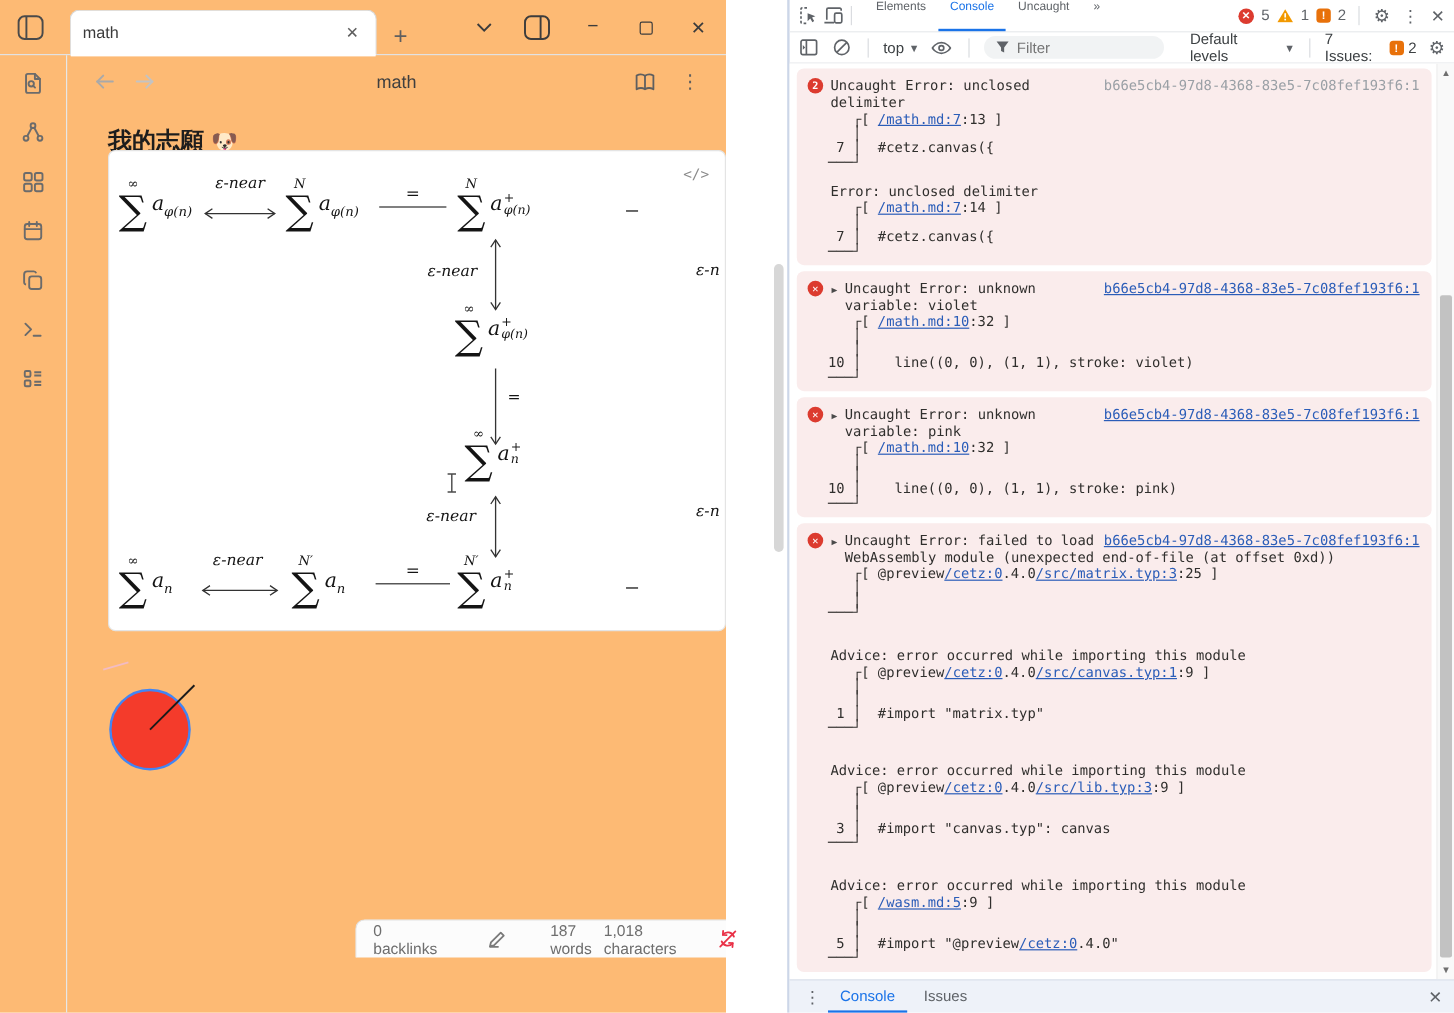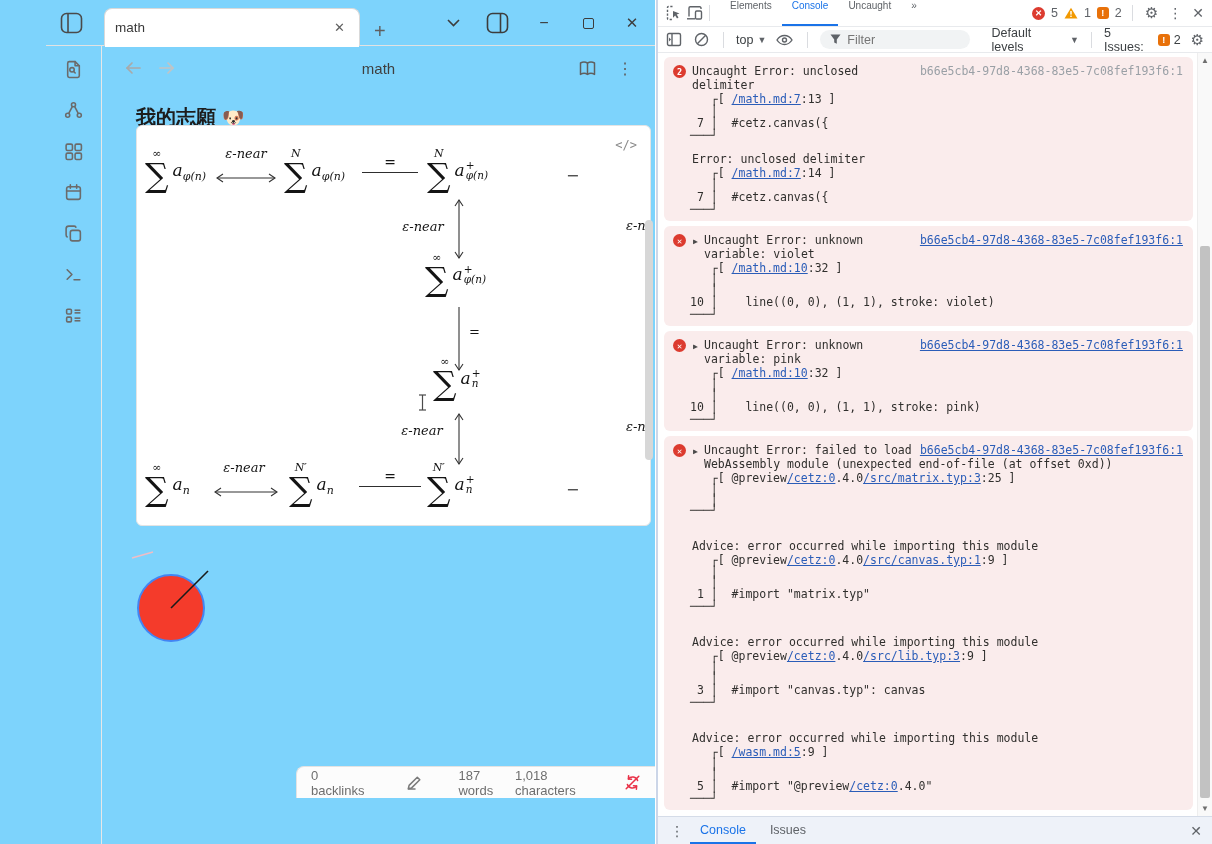--- a/index.html
+++ b/index.html
@@ -1,20 +1,20 @@
 <!DOCTYPE html>
 <html><head>
 <meta charset="utf-8">
 <style>
   *{margin:0;padding:0;box-sizing:border-box;}
   html,body{width:1212px;height:844px;overflow:hidden;background:#fff;font-family:"Liberation Sans",sans-serif;}
   #root{position:relative;width:1212px;height:844px;background:#fff;}
 
   
-  #obs{position:absolute;left:0;top:0;width:655px;height:844px;background:#7dd3fc;padding-left:46px;}
+  #obs{position:absolute;left:0;top:0;width:605px;height:844px;background:#fdba74;}
   .titlebar{position:relative;height:46px;display:flex;align-items:flex-end;}
   .tb-left{position:absolute;left:14px;top:12px;}
   .panel-btn{background:none;border:none;cursor:pointer;padding:0;display:flex;align-items:center;}
   .tabline{position:absolute;left:0;right:0;bottom:0;height:1px;background:#e2e2e2;}
   .tab{position:relative;margin-left:58px;width:256px;height:38px;background:#fff;border:1px solid #d9d9d9;border-bottom:none;border-radius:8px 8px 0 0;display:flex;align-items:center;padding:0 10px;z-index:2;}
   .tab::after{content:"";position:absolute;left:0;right:0;bottom:-1px;height:2px;background:#fff;}
   .tab-title{font-size:13.5px;color:#3a3a3a;}
   .tab-close{margin-left:auto;font-size:13px;color:#5f5f5f;cursor:pointer;padding:2px 4px;}
   .newtab{background:none;border:none;font-size:20px;color:#5f5f5f;margin:0 0 6px 14px;cursor:pointer;line-height:18px;}
   .tb-right{position:absolute;right:14px;top:12px;display:flex;align-items:center;gap:26px;}
@@ -508,21 +508,21 @@
             <path d="M0.5 0.5h10L6.8 5.5v4.2l-2.6-1.3V5.5z" fill="#5f6368"></path>
           </svg>
         <input placeholder="Filter" style="">
       </div>
       <div class="ctx" style="margin-left:14px;">
           <span>Default levels</span>
           <span class="caret">▼</span>
         </div>
       <div class="vdiv"></div>
       <div class="ctx">
-        <span>5 Issues:</span>
+        <span>7 Issues:</span>
         <span class="issq">!</span>
         <span>2</span>
       </div>
       <button class="iconbtn" style="margin-left:auto;">
           <span class="gear">⚙</span>
         </button>
     </div>
 
     <div class="dt-console">
       <div class="dt-msgs">

